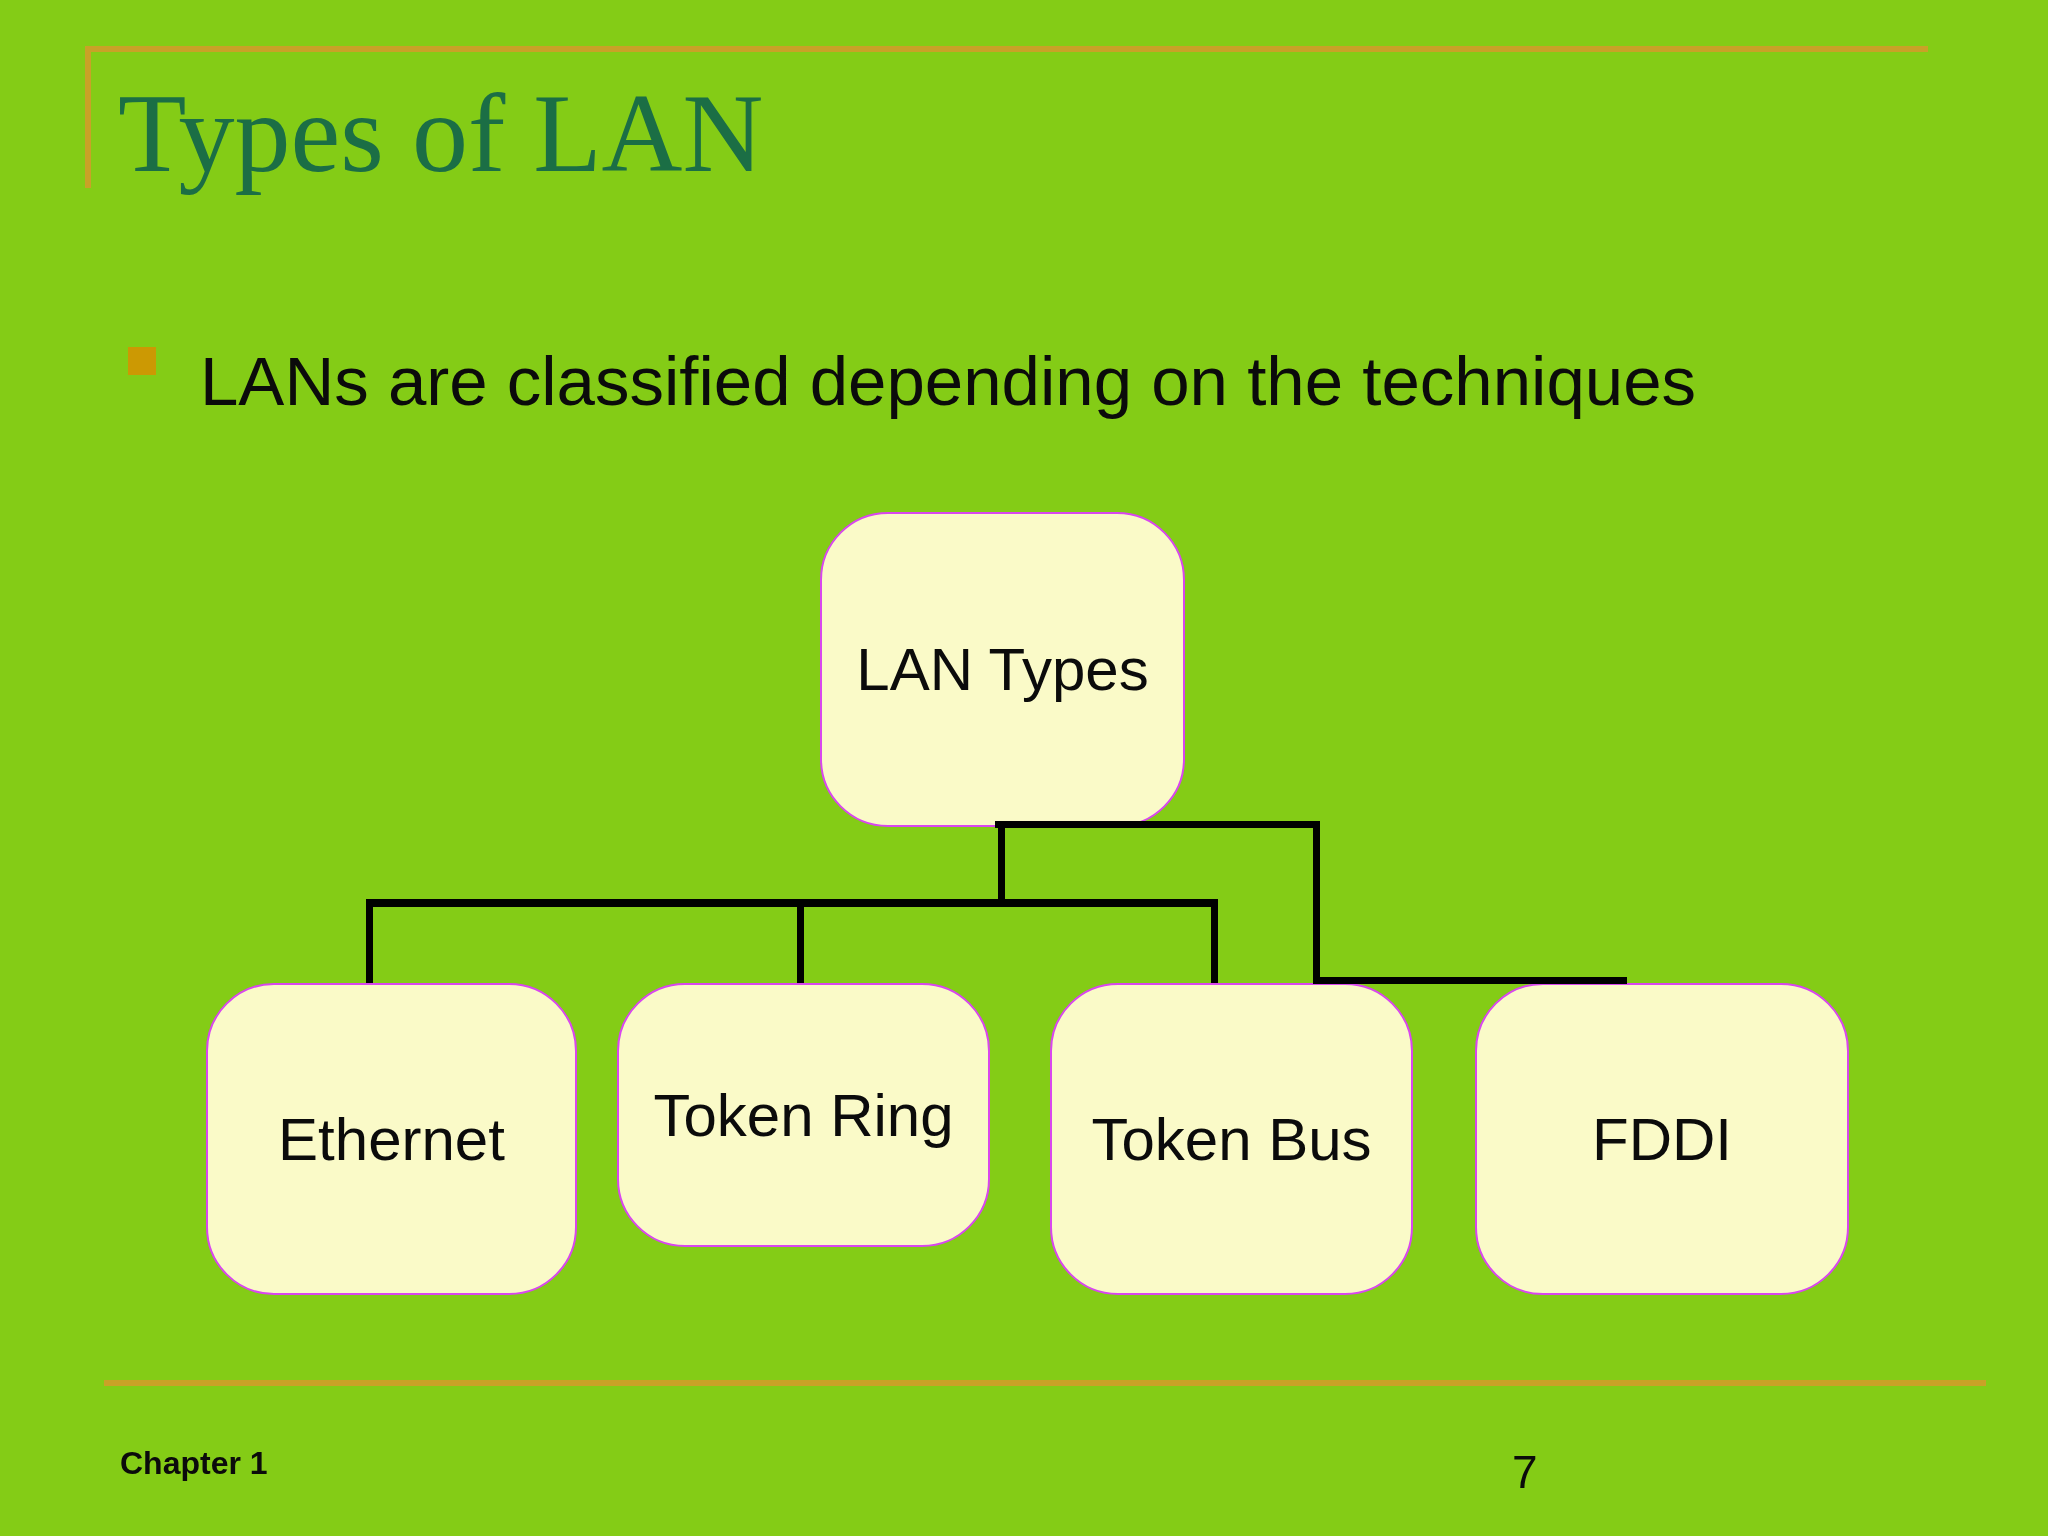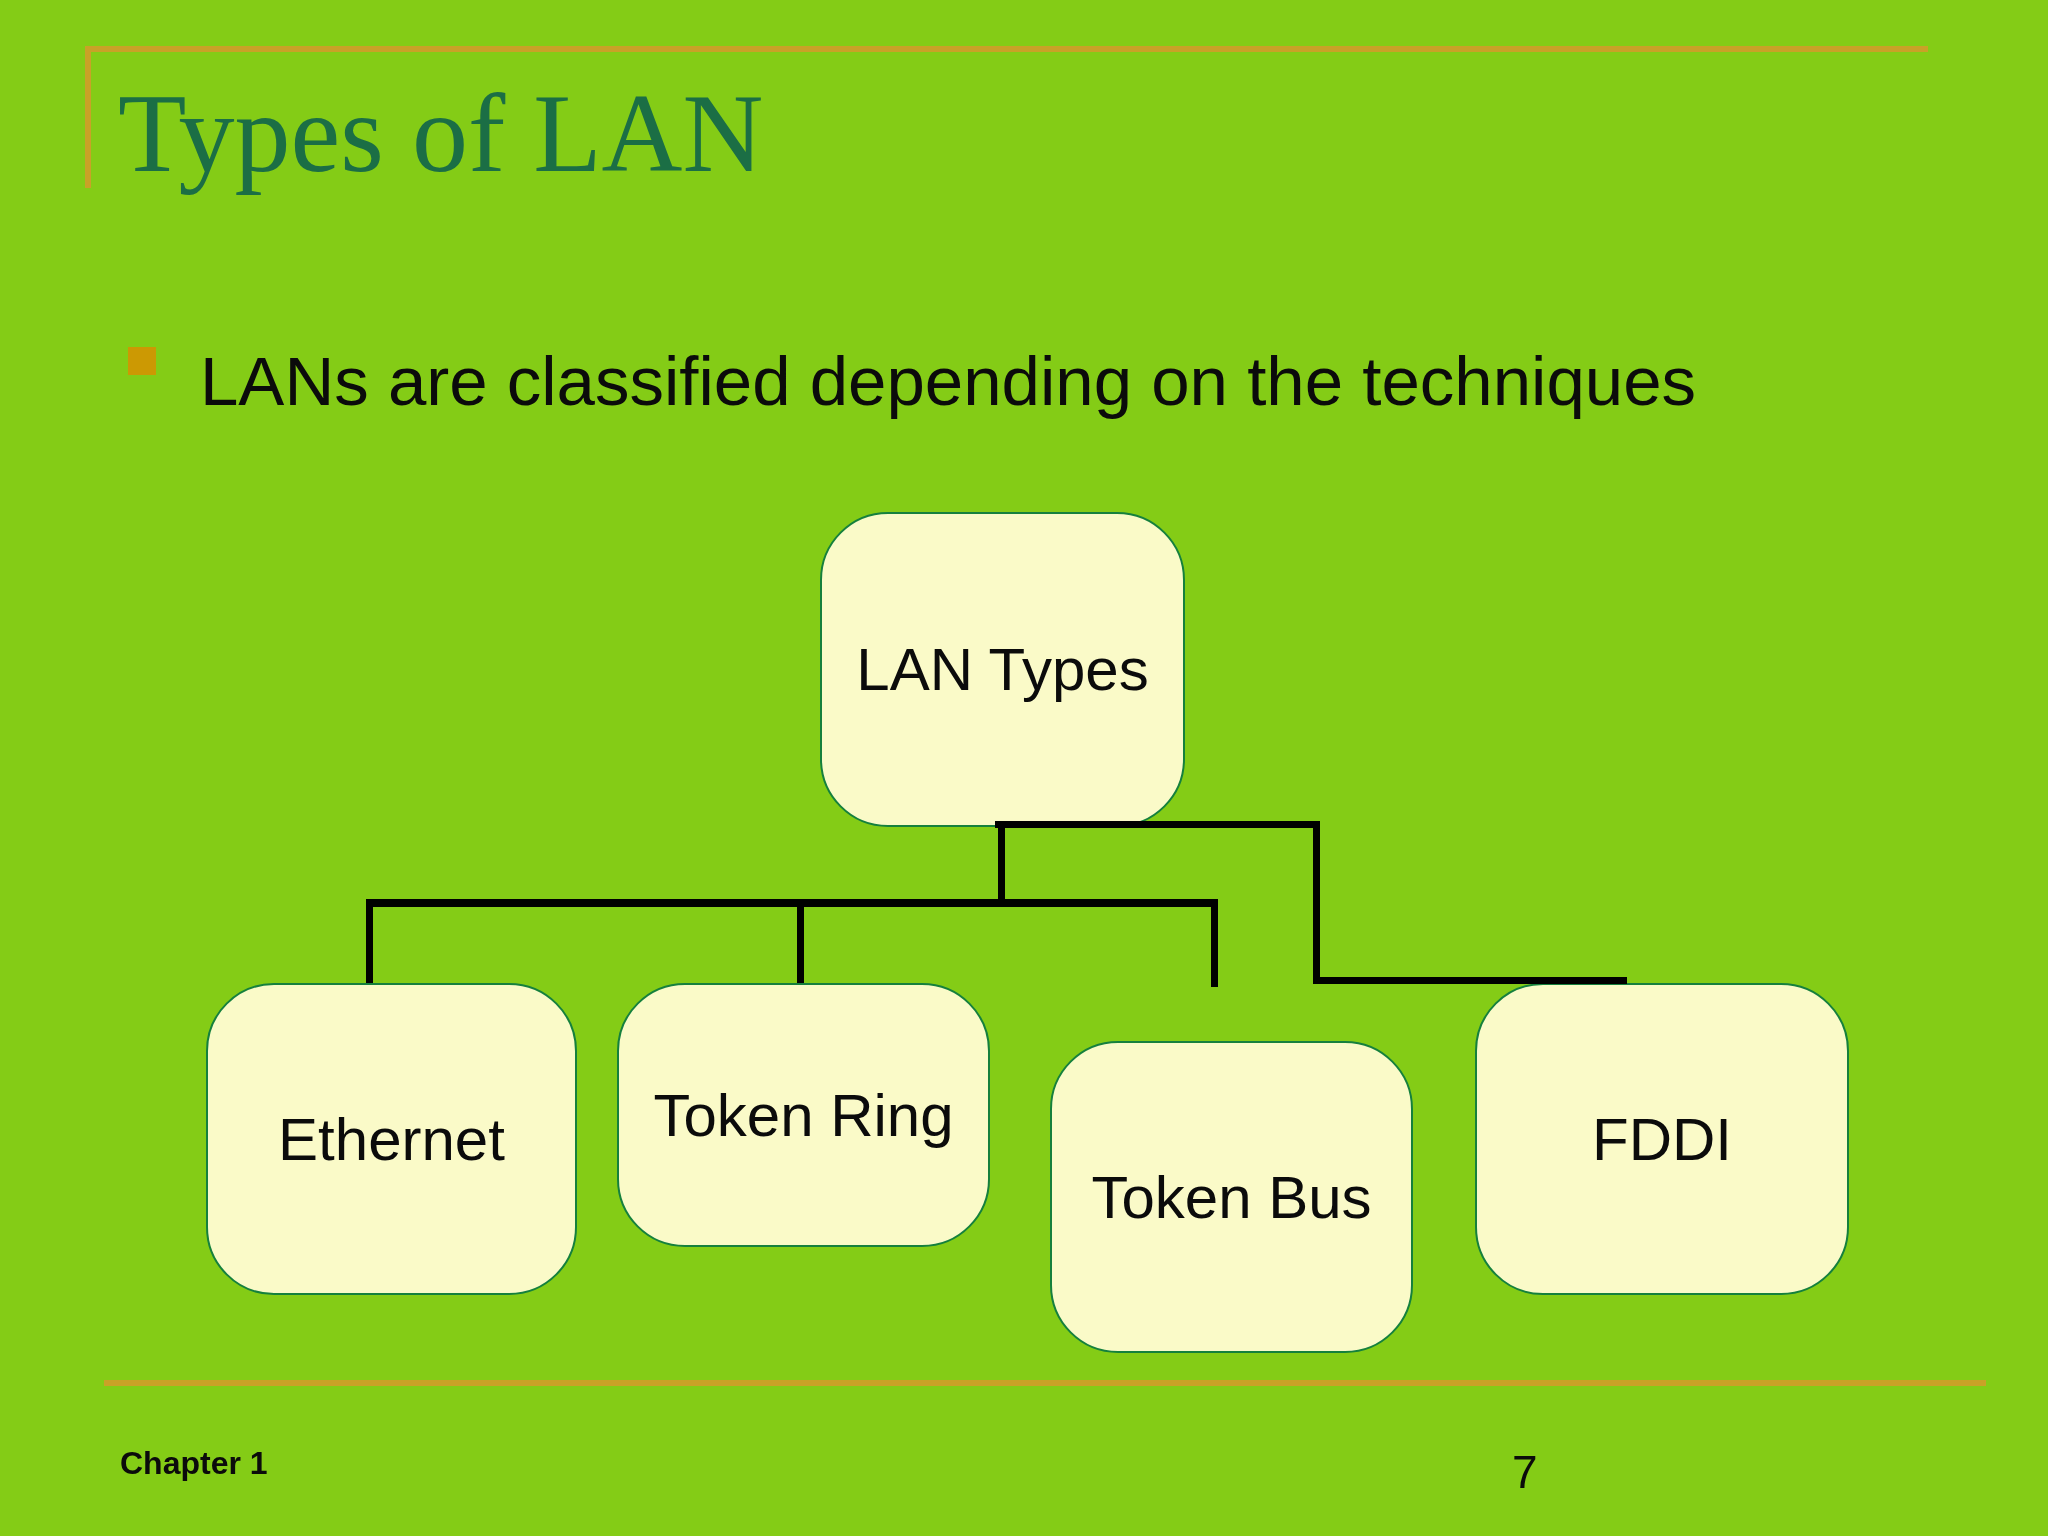--- a/index.html
+++ b/index.html
@@ -61,34 +61,34 @@
     font-size: 69px;
     line-height: 95px;
     color: #0b0b0b;
   }
   .bullet-text .line { display: block; }
 
   
   .node {
     position: absolute;
     background: #FAFAC8;
-    border: 2px solid #15803d;
+    border: 2px solid #d946ef;
     border-radius: 68px;
     display: flex;
     align-items: center;
     justify-content: center;
     font-size: 60px;
     color: #0b0b0b;
     box-sizing: border-box;
     z-index: 2;
   }
   .node-root  { left: 820px;  top: 512px; width: 365px; height: 315px; }
   .node-c0    { left: 187px;  top: 983px; width: 371px; height: 312px; margin-left: 19px; }
   .node-c1    { left: 617px;  top: 983px; width: 373px; height: 264px; }
-  .node-c2    { left: 1050px; top: 1041px; width: 363px; height: 312px; }
+  .node-c2    { left: 1050px; top: 983px; width: 363px; height: 312px; }
   .node-c3    { left: 1475px; top: 983px; width: 374px; height: 312px; }
 
   
   .conn {
     position: absolute;
     background: #000000;
     z-index: 1;
   }
   .conn-root-stem      { left: 998px;  top: 826px; width: 7px;   height: 81px; }
   .conn-bus            { left: 366px;  top: 899px; width: 852px; height: 8px; }

